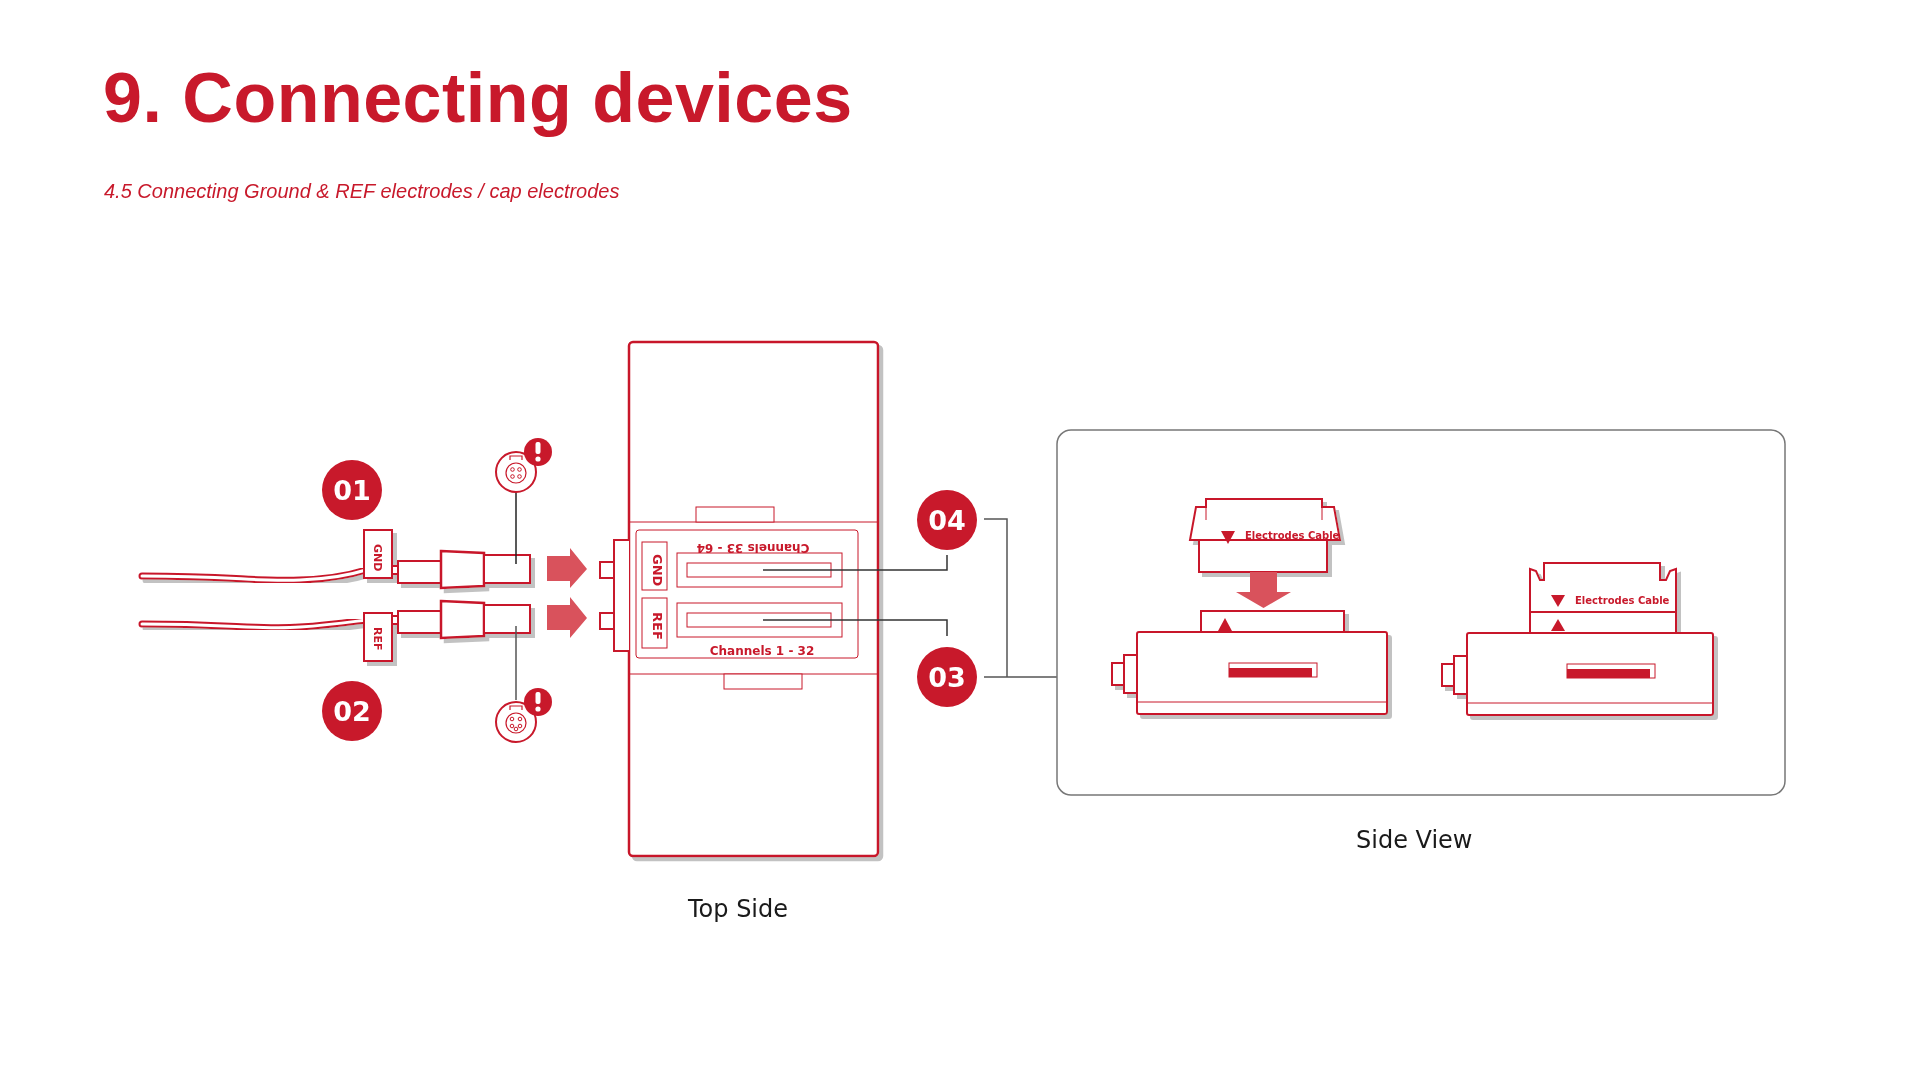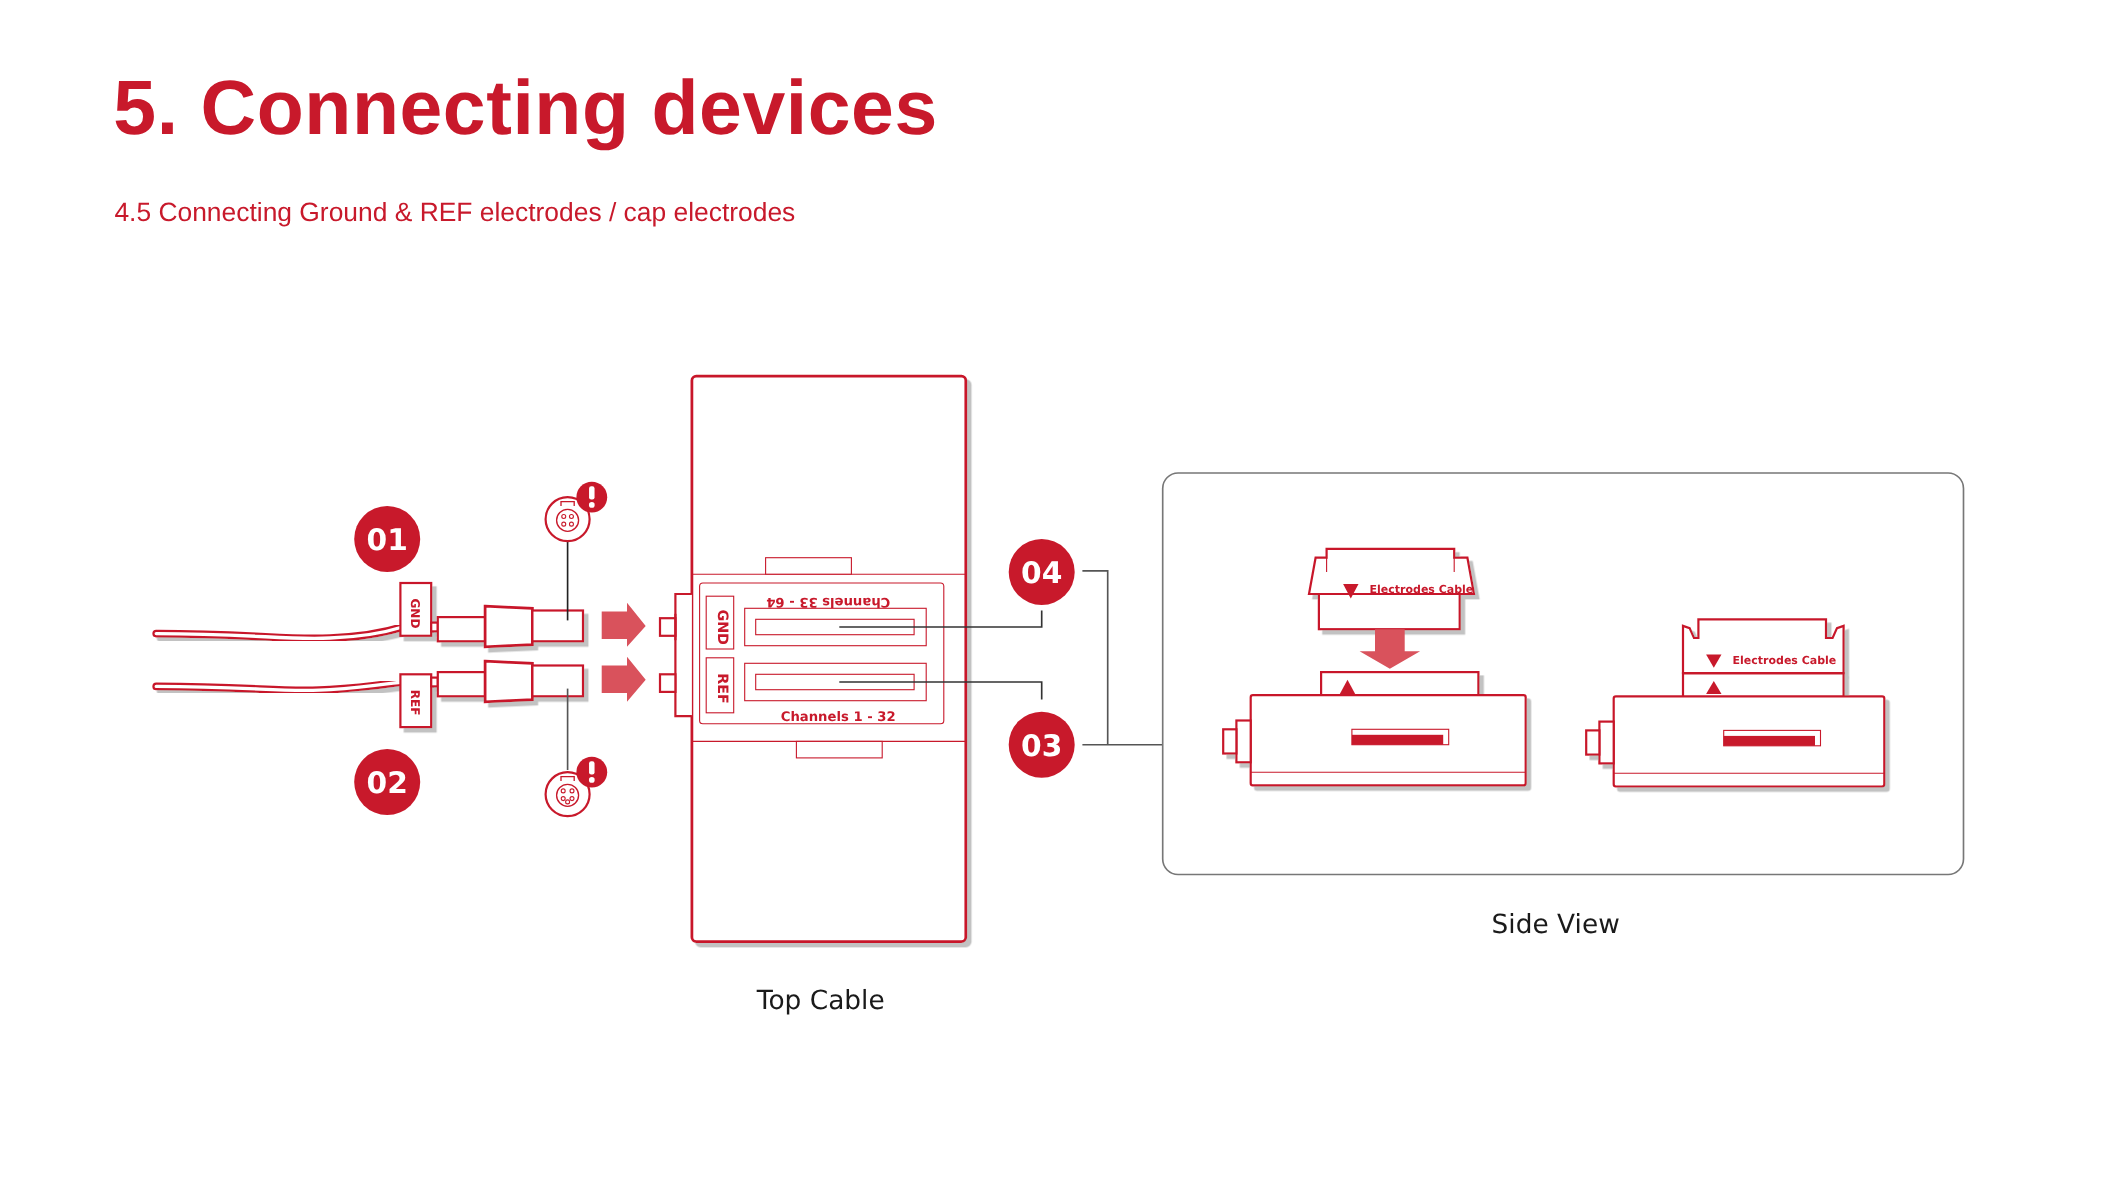--- a/index.html
+++ b/index.html
@@ -1,30 +1,30 @@
 <!DOCTYPE html>
 <html><head>
 <meta charset="utf-8">
 <style>
   html, body { margin:0; padding:0; background:#ffffff; }
   body { width:1920px; height:1080px; position:relative; overflow:hidden; font-family:"Liberation Sans", sans-serif; }
   .title { position:absolute; left:103px; top:58px; font-size:70px; font-weight:bold; color:#c8192b; letter-spacing:0.5px; margin:0; font-family:"Liberation Sans", sans-serif; }
-  .subtitle { position:absolute; left:104px; top:180px; font-size:24px; color:#c8192b; margin:0; font-family:"Liberation Sans", sans-serif; }
+  .subtitle { position:absolute; left:104px; top:180px; font-size:20px; font-style:italic; color:#c8192b; margin:0; font-family:"Liberation Sans", sans-serif; }
   .caption { position:absolute; font-size:24px; color:#1a1a1a; font-family:"DejaVu Sans", sans-serif; font-weight:normal; }
   #cap-top { left:688px; top:895px; }
   #cap-side { left:1356px; top:826px; }
   svg#diagram { position:absolute; left:0; top:0; }
   .red { stroke:#c8192b; fill:#ffffff; }
   .num { font-family:"DejaVu Sans", sans-serif; font-weight:bold; fill:#ffffff; font-size:27px; }
   .lbl { font-family:"DejaVu Sans", sans-serif; font-weight:bold; fill:#c8192b; }
 </style>
 </head>
 <body>
 
-<h1 class="title">5. Connecting devices</h1>
+<h1 class="title">9. Connecting devices</h1>
 <p class="subtitle">4.5 Connecting Ground &amp; REF electrodes / cap electrodes</p>
 
 <svg id="diagram" width="1920" height="1080" viewBox="0 0 1920 1080">
   <defs>
     <filter id="sh" x="-10%" y="-10%" width="130%" height="130%">
       <feDropShadow dx="4" dy="4" stdDeviation="0.5" flood-color="#bbbbbb" flood-opacity="0.9"></feDropShadow>
     </filter>
   </defs>
 
   <g filter="url(#sh)">
@@ -188,14 +188,14 @@
     <line x1="1530" y1="612" x2="1676" y2="612" stroke="#c8192b" stroke-width="2"></line>
     <line x1="1467" y1="703" x2="1713" y2="703" stroke="#c8192b" stroke-width="1"></line>
     <path d="M1551 595 L1565 595 L1558 607 Z" fill="#c8192b"></path>
     <text class="lbl" font-size="10" x="1575" y="604">Electrodes Cable</text>
     <path d="M1551 631 L1565 631 L1558 619 Z" fill="#c8192b"></path>
     <rect x="1567" y="664" width="88" height="14" fill="#fff" stroke="#c8192b" stroke-width="1"></rect>
     <rect x="1567" y="669" width="83" height="9" fill="#c8192b"></rect>
   </g>
 </svg>
 
-<div class="caption" id="cap-top">Top Cable</div>
+<div class="caption" id="cap-top">Top Side</div>
 <div class="caption" id="cap-side">Side View</div>
 
 </body></html>

